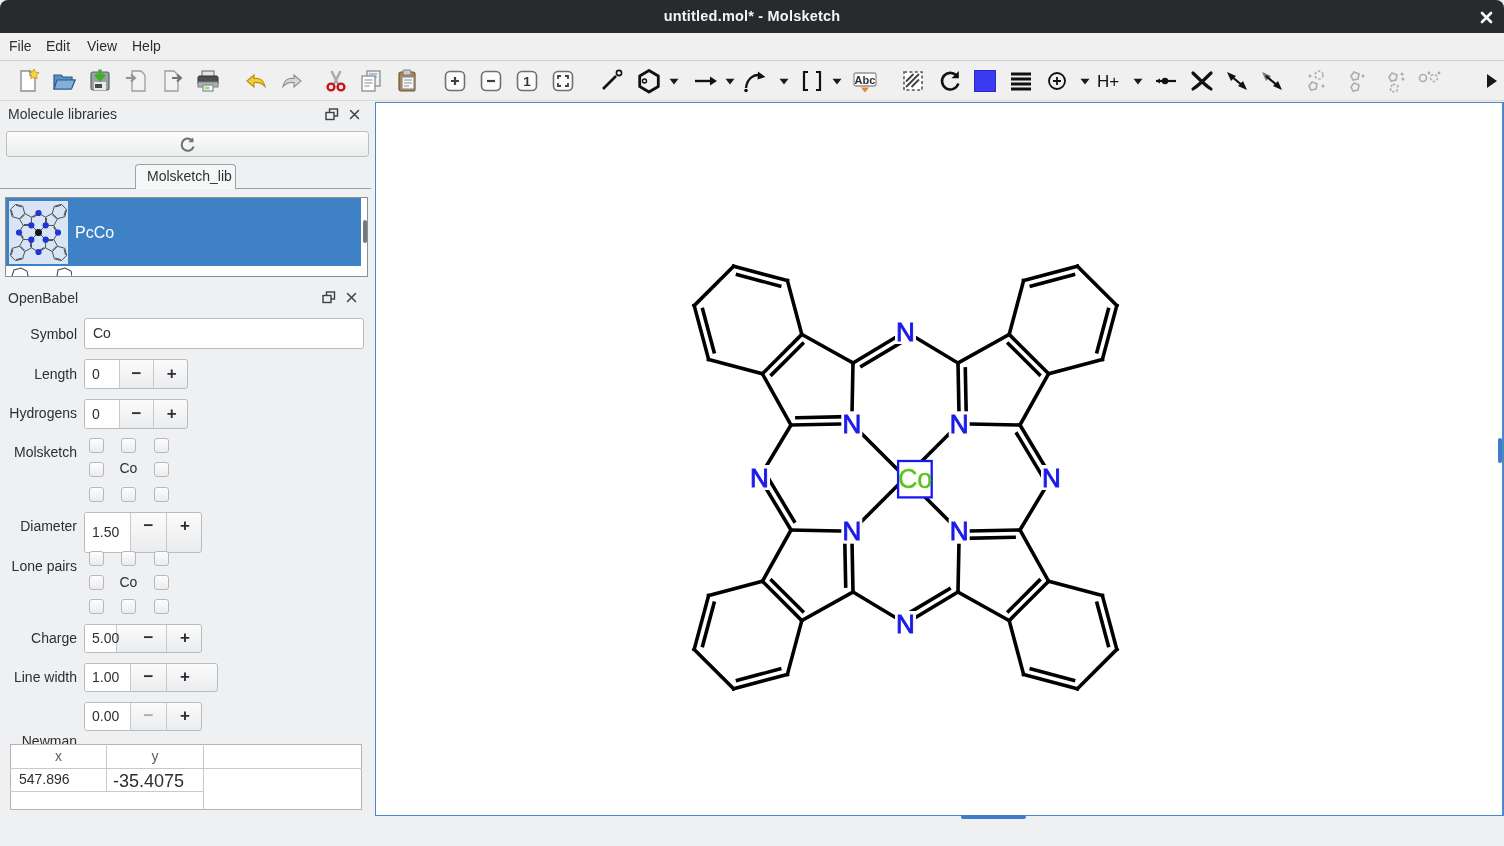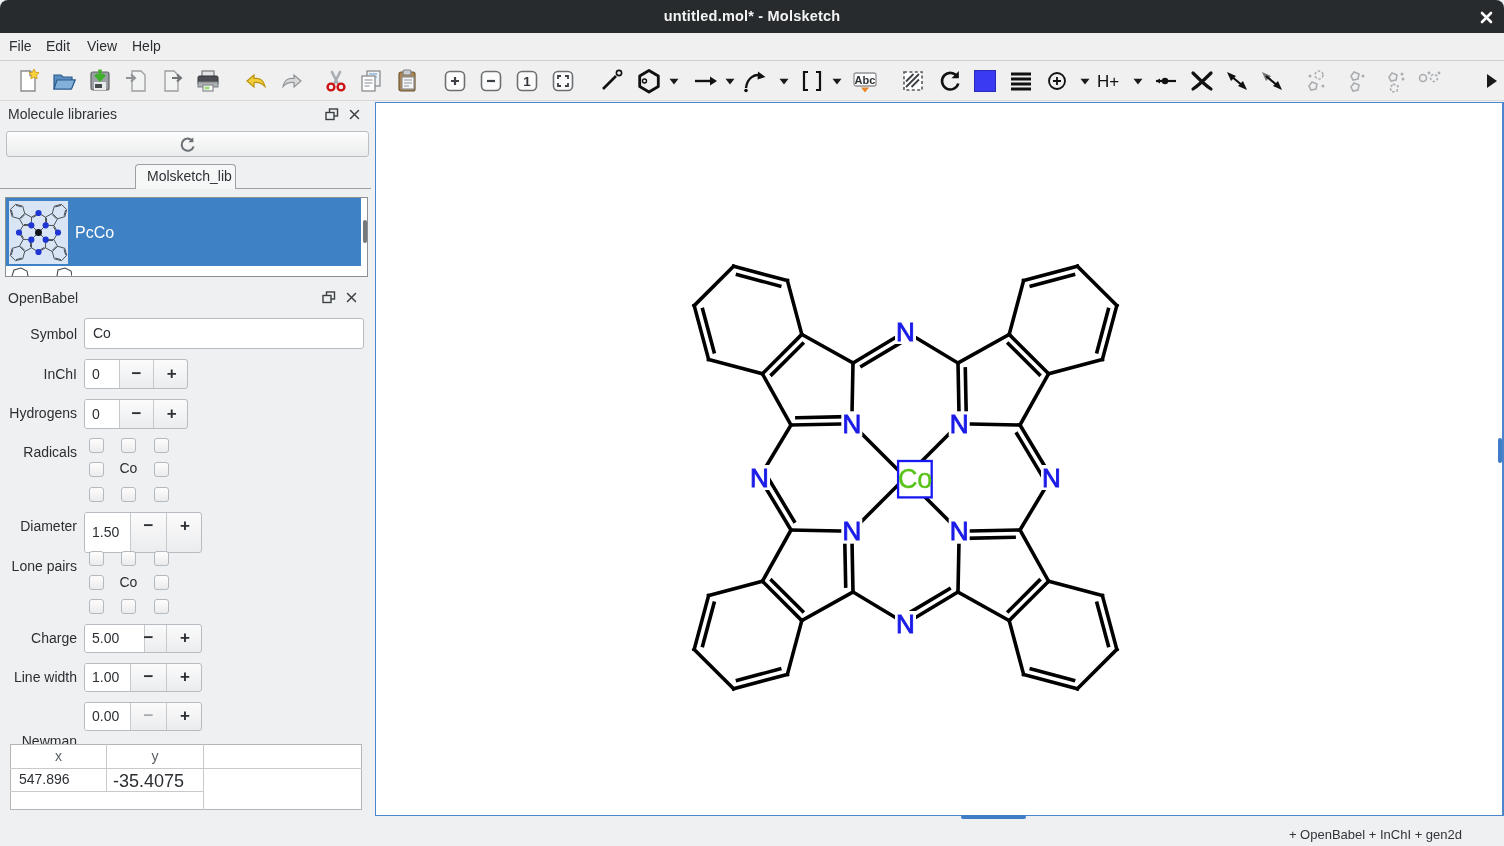--- a/index.html
+++ b/index.html
@@ -342,33 +342,33 @@
 <div class="ptitle" style="left:8px;top:189px">OpenBabel</div>
 <svg class="abs" style="left:322px;top:190px" width="14" height="13">
         <rect x="4.5" y="1" width="8" height="7" fill="none" stroke="#3a3f44" stroke-width="1.4"></rect>
         <rect x="1" y="4.5" width="8" height="7" fill="#eff0f1" stroke="#3a3f44" stroke-width="1.4"></rect>
       </svg>
 <svg class="abs" style="left:345px;top:190px" width="13" height="13">
         <path d="M2.5 2.5 L10.5 10.5 M10.5 2.5 L2.5 10.5" stroke="#3a3f44" stroke-width="1.5" stroke-linecap="round"></path>
       </svg>
 <div class="lbl" style="left:0;top:225px;width:77px;line-height:17px">Symbol</div>
 <div class="abs field" style="left:84px;top:217px;width:280px;height:31px;font-size:14px;color:#2b2f33;line-height:29px;padding-left:8px">Co</div>
-<div class="lbl" style="left:0;top:265px;width:77px;line-height:17px">InChI</div>
+<div class="lbl" style="left:0;top:265px;width:77px;line-height:17px">Length</div>
 <div class="abs spin" style="left:84px;top:258px;width:104px;height:30px">
 <div class="val" style="width:34.6px;line-height:26px">0</div>
 <div class="mi" style="left:34.6px;width:34.7px;line-height:27px;color:#2b2f33;border-right:1px solid #c6cacd">−</div>
 <div class="pl" style="left:69.30000000000001px;width:34.7px;line-height:27px">+</div>
       </div>
 <div class="lbl" style="left:0;top:304px;width:77px;line-height:17px">Hydrogens</div>
 <div class="abs spin" style="left:84px;top:298px;width:104px;height:30px">
 <div class="val" style="width:34.6px;line-height:26px">0</div>
 <div class="mi" style="left:34.6px;width:34.7px;line-height:27px;color:#2b2f33;border-right:1px solid #c6cacd">−</div>
 <div class="pl" style="left:69.30000000000001px;width:34.7px;line-height:27px">+</div>
       </div>
-<div class="lbl" style="left:0;top:343px;width:77px;line-height:17px">Radicals</div>
+<div class="lbl" style="left:0;top:343px;width:77px;line-height:17px">Molsketch</div>
 <div class="cb" style="left:88.5px;top:336.7px"></div>
 <div class="cb" style="left:120.9px;top:336.7px"></div>
 <div class="cb" style="left:153.5px;top:336.7px"></div>
 <div class="cb" style="left:88.5px;top:360.8px"></div>
 <div class="abs" style="left:117.4px;top:359.3px;width:22px;font-size:14px;color:#2b2f33;text-align:center">Co</div>
 <div class="cb" style="left:153.5px;top:360.8px"></div>
 <div class="cb" style="left:88.5px;top:385.5px"></div>
 <div class="cb" style="left:120.9px;top:385.5px"></div>
 <div class="cb" style="left:153.5px;top:385.5px"></div>
 <div class="lbl" style="left:0;top:417px;width:77px;line-height:17px">Diameter</div>
@@ -382,26 +382,26 @@
 <div class="cb" style="left:120.9px;top:450.0px"></div>
 <div class="cb" style="left:153.5px;top:450.0px"></div>
 <div class="cb" style="left:88.5px;top:474.0px"></div>
 <div class="abs" style="left:117.4px;top:472.5px;width:22px;font-size:14px;color:#2b2f33;text-align:center">Co</div>
 <div class="cb" style="left:153.5px;top:474.0px"></div>
 <div class="cb" style="left:88.5px;top:498.29999999999995px"></div>
 <div class="cb" style="left:120.9px;top:498.29999999999995px"></div>
 <div class="cb" style="left:153.5px;top:498.29999999999995px"></div>
 <div class="lbl" style="left:0;top:529px;width:77px;line-height:17px">Charge</div>
 <div class="abs spin" style="left:84px;top:523px;width:118px;height:29px">
-<div class="val" style="width:60px;line-height:25px">5.00</div>
+<div class="val" style="width:32px;line-height:25px">5.00</div>
 <div class="mi" style="left:46px;width:36.0px;line-height:26px;color:#2b2f33;border-right:1px solid #c6cacd">−</div>
 <div class="pl" style="left:82.0px;width:36.0px;line-height:26px">+</div>
       </div>
 <div class="lbl" style="left:0;top:568px;width:77px;line-height:17px">Line width</div>
-<div class="abs spin" style="left:84px;top:562px;width:118px;height:29px">
+<div class="abs spin" style="left:84px;top:562px;width:134px;height:29px">
 <div class="val" style="width:46px;line-height:25px">1.00</div>
 <div class="mi" style="left:46px;width:36.0px;line-height:26px;color:#2b2f33;border-right:1px solid #c6cacd">−</div>
 <div class="pl" style="left:82.0px;width:36.0px;line-height:26px">+</div>
       </div>
 <div class="lbl" style="left:0;top:631px;width:77px;line-height:18px">Newman<br>diameter</div>
 <div class="abs spin" style="left:84px;top:601px;width:118px;height:29px">
 <div class="val" style="width:46px;line-height:25px">0.00</div>
 <div class="mi" style="left:46px;width:36.0px;line-height:26px;color:#a9adb1;border-right:1px solid #c6cacd">−</div>
 <div class="pl" style="left:82.0px;width:36.0px;line-height:26px">+</div>
       </div>
@@ -507,15 +507,12 @@
 <text x="959.2" y="540.4">N</text>
 <text x="905.5" y="632.7">N</text>
 <text x="851.8" y="540.4">N</text>
 <text x="759.5" y="486.7">N</text>
 </g>
 <rect x="898.1" y="461.0" width="33.6" height="36.4" fill="#fff" stroke="#1818f2" stroke-width="2.3"></rect>
 <text x="914.9" y="488.0" font-family="Liberation Sans, sans-serif" font-size="27" letter-spacing="-0.4" fill="#58c318" stroke="#58c318" stroke-width="0.35" text-anchor="middle">Co</text>
     </svg>
 <div class="abs" style="left:961px;top:815px;width:65px;height:3.5px;background:#3f7ec6;border-radius:2px"></div>
 <div class="abs" style="left:1498px;top:438px;width:3.5px;height:25px;background:#3f7ec6;border-radius:2px"></div>
-<div class="abs" id="statusbar">
-      <div class="t">+ OpenBabel + InChI + gen2d</div>
-    </div>
 </div>
 </body></html>

